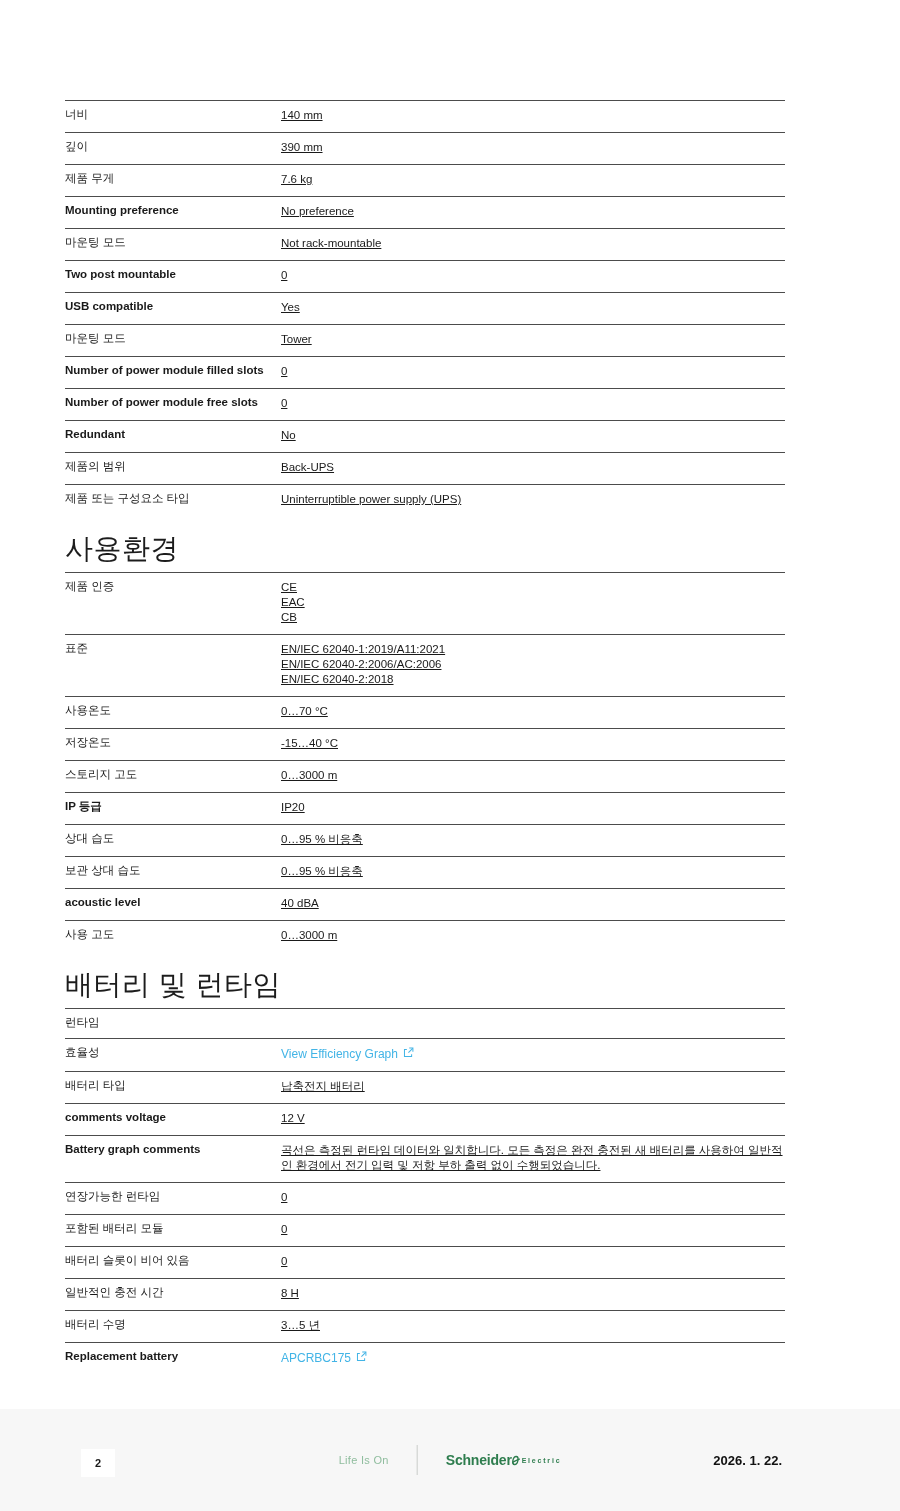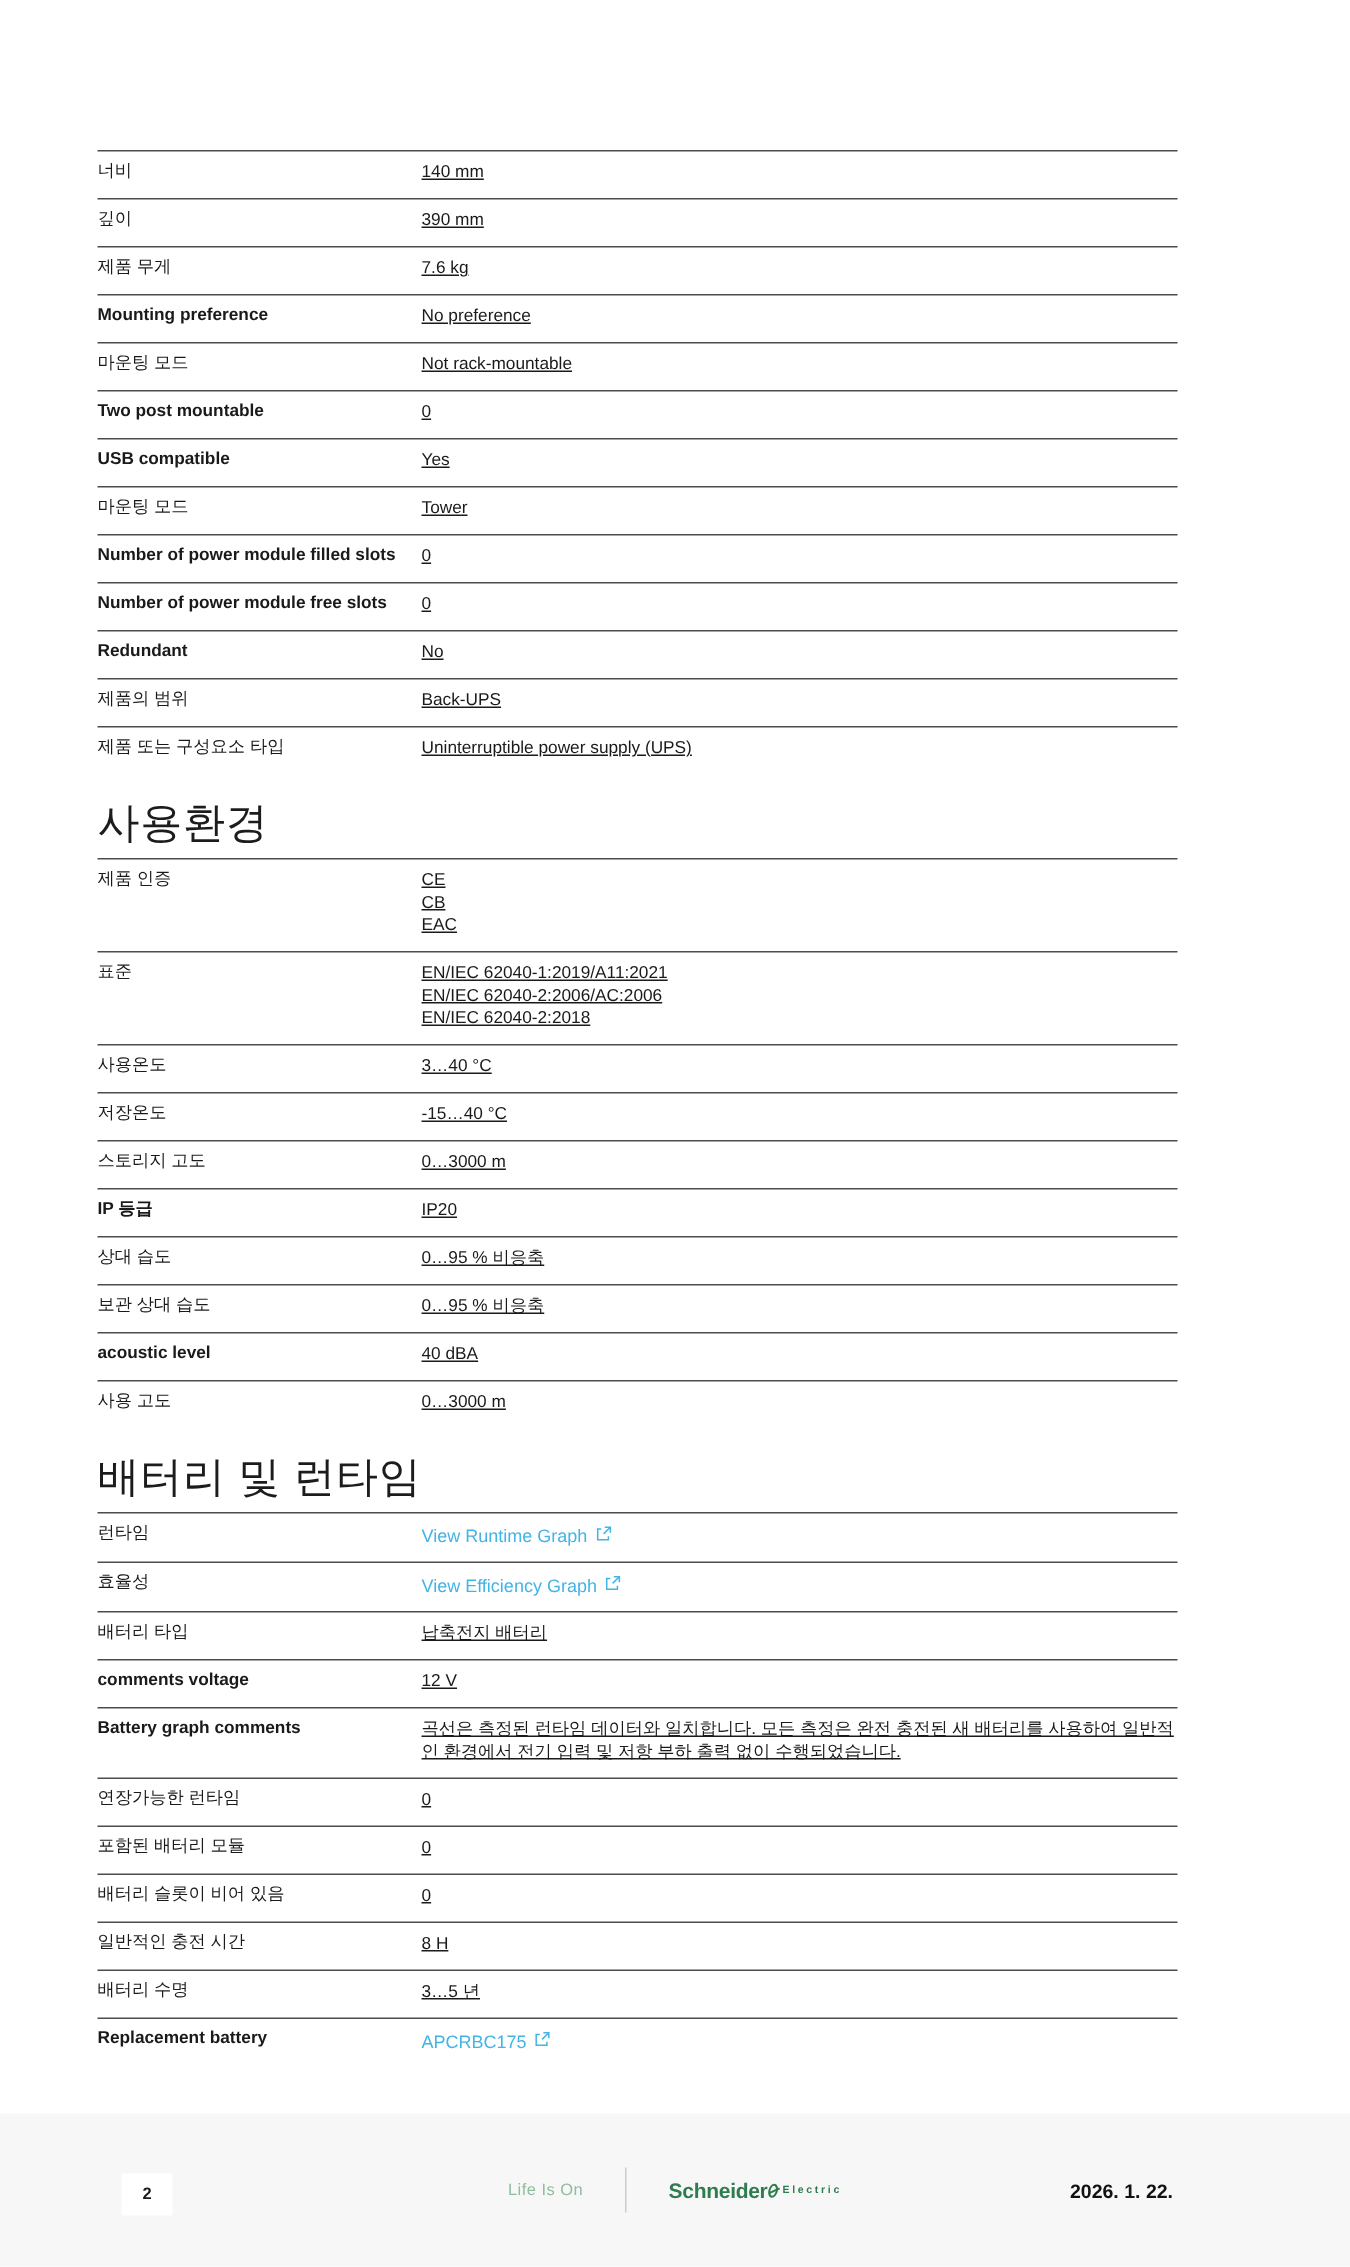--- a/index.html
+++ b/index.html
@@ -146,36 +146,36 @@
         </div>
       </div>
     </section>
     <section class="section">
       <h2 class="section-title">사용환경</h2>
       <div class="spec-table">
         <div class="spec-row">
           <div class="cell label">제품 인증</div>
           <div class="cell value">
             <div class="value-line">CE</div>
+            <div class="value-line">EAC</div>
             <div class="value-line">CB</div>
-            <div class="value-line">EAC</div>
           </div>
         </div>
         <div class="spec-row">
           <div class="cell label">표준</div>
           <div class="cell value">
             <div class="value-line">EN/IEC 62040-1:2019/A11:2021</div>
             <div class="value-line">EN/IEC 62040-2:2006/AC:2006</div>
             <div class="value-line">EN/IEC 62040-2:2018</div>
           </div>
         </div>
         <div class="spec-row">
           <div class="cell label">사용온도</div>
           <div class="cell value">
-            <div class="value-line">3…40 °C</div>
+            <div class="value-line">0…70 °C</div>
           </div>
         </div>
         <div class="spec-row">
           <div class="cell label">저장온도</div>
           <div class="cell value">
             <div class="value-line">-15…40 °C</div>
           </div>
         </div>
         <div class="spec-row">
           <div class="cell label">스토리지 고도</div>
@@ -213,28 +213,20 @@
             <div class="value-line">0…3000 m</div>
           </div>
         </div>
       </div>
     </section>
     <section class="section">
       <h2 class="section-title">배터리 및 런타임</h2>
       <div class="spec-table">
         <div class="spec-row">
           <div class="cell label">런타임</div>
-          <div class="cell value"><a class="spec-link" href="#">
-              <span class="link-text">View Runtime Graph</span>
-              <svg class="ext-icon" width="11" height="11" viewBox="0 0 12 12">
-                <path d="M4.2 2.6H1.6v7.8h7.8V7.8" fill="none" stroke="currentColor" stroke-width="1.1"></path>
-                <path d="M6.8 1.2h4v4" fill="none" stroke="currentColor" stroke-width="1.1"></path>
-                <path d="M10.6 1.4L5.9 6.1" fill="none" stroke="currentColor" stroke-width="1.1"></path>
-              </svg>
-            </a></div>
         </div>
         <div class="spec-row">
           <div class="cell label">효율성</div>
           <div class="cell value"><a class="spec-link" href="#">
               <span class="link-text">View Efficiency Graph</span>
               <svg class="ext-icon" width="11" height="11" viewBox="0 0 12 12">
                 <path d="M4.2 2.6H1.6v7.8h7.8V7.8" fill="none" stroke="currentColor" stroke-width="1.1"></path>
                 <path d="M6.8 1.2h4v4" fill="none" stroke="currentColor" stroke-width="1.1"></path>
                 <path d="M10.6 1.4L5.9 6.1" fill="none" stroke="currentColor" stroke-width="1.1"></path>
               </svg>

